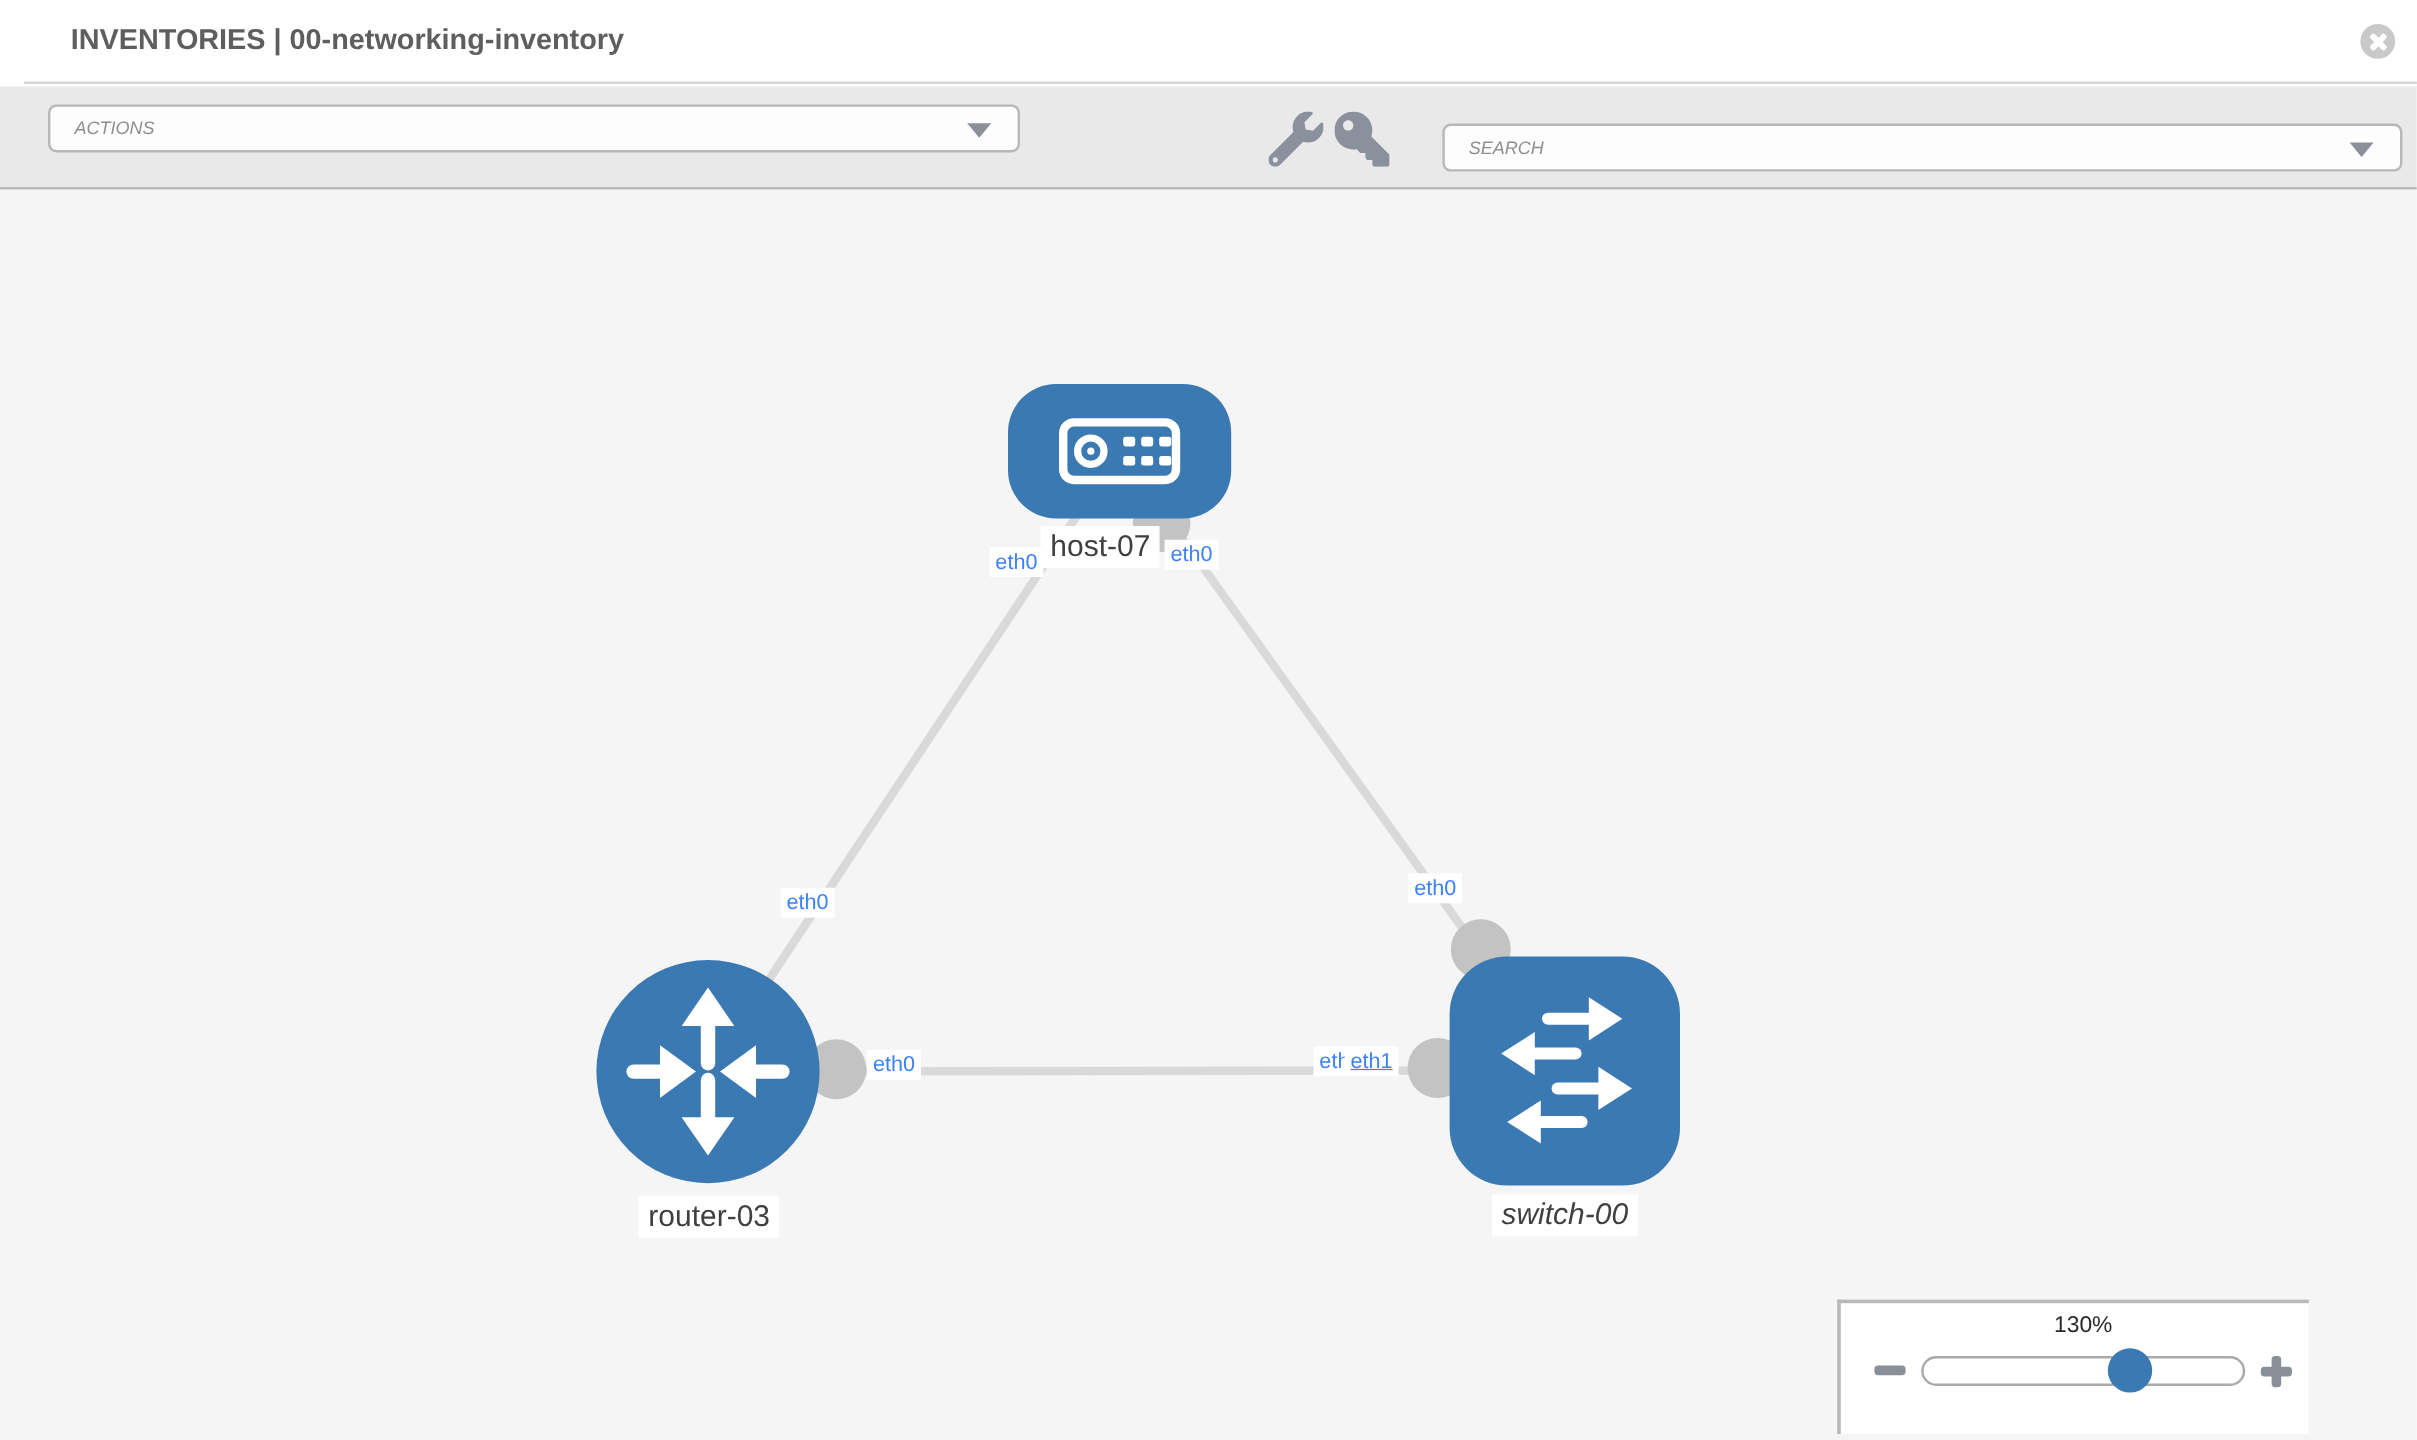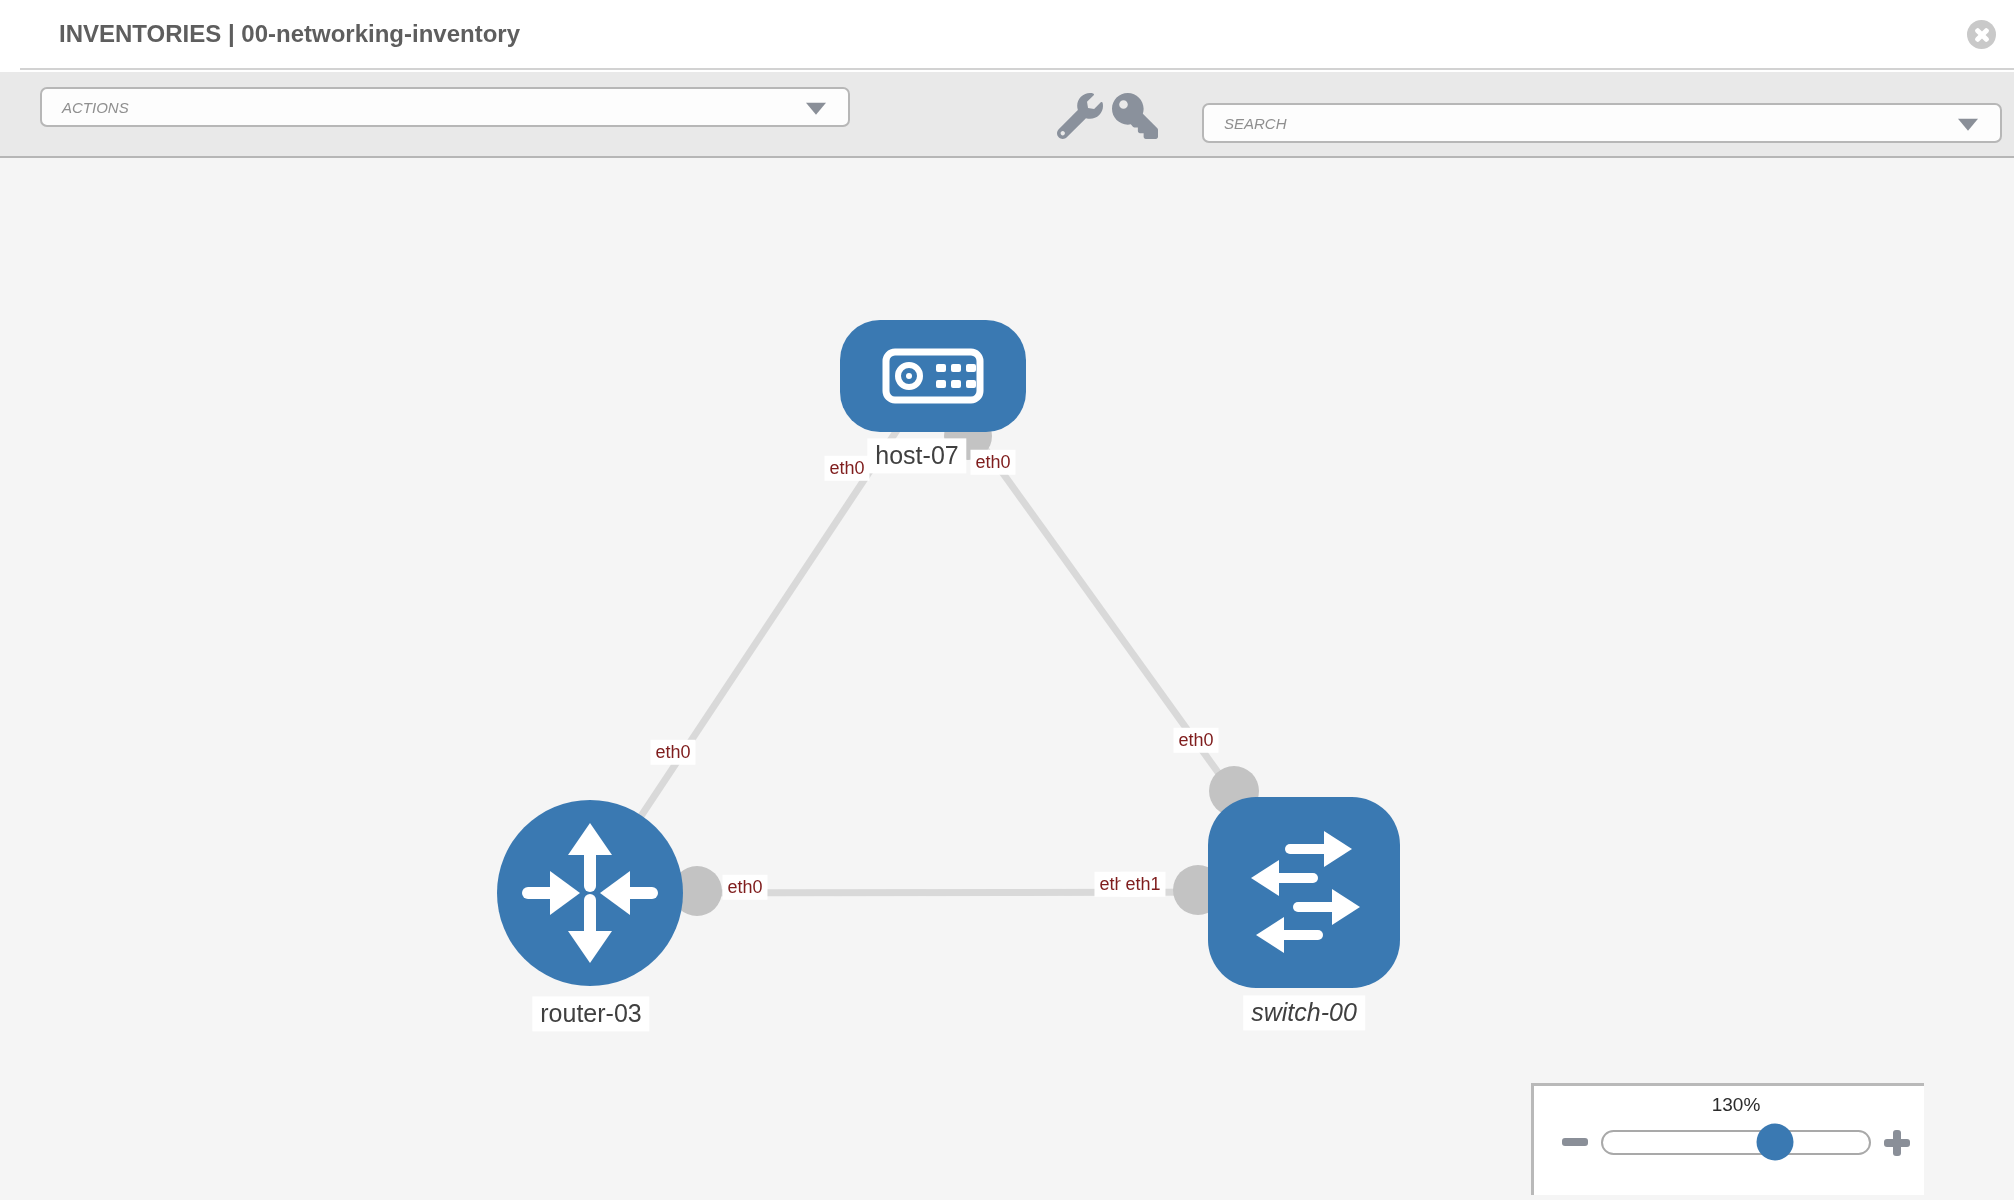--- a/index.html
+++ b/index.html
@@ -58,21 +58,21 @@
 
   
   .canvas {
     position:absolute; top:158px; left:0; width:2014px; height:1042px;
     background:#f5f5f5;
   }
   .diagram { position:absolute; top:0; left:0; }
 
   .chip {
     position:absolute; transform:translate(-50%,-50%);
-    background:#ffffff; color:#7f1d1d; white-space:nowrap;
+    background:#ffffff; color:#3b82f6; white-space:nowrap;
     font-size:18px; padding:1px 5px; line-height:1.25;
   }
   .chip.node-label { font-size:25px; color:#404040; padding:2px 8px; }
 
   
   .zoom-panel {
     position:absolute; left:1531px; top:1083px; width:393px; height:112px;
     background:#ffffff; box-sizing:border-box;
     border-top:3px solid #b9b9b9; border-left:3px solid #b9b9b9;
   }
@@ -199,21 +199,21 @@
     </g>
   </svg>
 
   <div class="chip" style="left:847px;  top:468px;">eth0</div>
   <div class="chip" style="left:993px;  top:462px;">eth0</div>
   <div class="chip node-label" style="left:917px;  top:456px;">host-07</div>
   <div class="chip" style="left:673px;  top:752px;">eth0</div>
   <div class="chip" style="left:1196px; top:740px;">eth0</div>
   <div class="chip" style="left:745px;  top:887px;">eth0</div>
   <div class="chip" style="left:1117px; top:884px;">eth0</div>
-  <div class="chip" style="left:1143px; top:884px;">eth1</div>
+  <div class="chip" style="left:1143px; top:884px;text-decoration:underline;">eth1</div>
   <div class="chip node-label" style="left:591px;  top:1014px;">router-03</div>
   <div class="chip node-label" style="left:1304px; top:1013px;font-style:italic;">switch-00</div>
 
   <div class="zoom-panel">
     <div class="zoom-value">130%</div>
     <div class="zoom-minus"></div>
     <div class="zoom-track"></div>
     <div class="zoom-thumb"></div>
     <div class="zoom-plus">
       <div class="h"></div>

